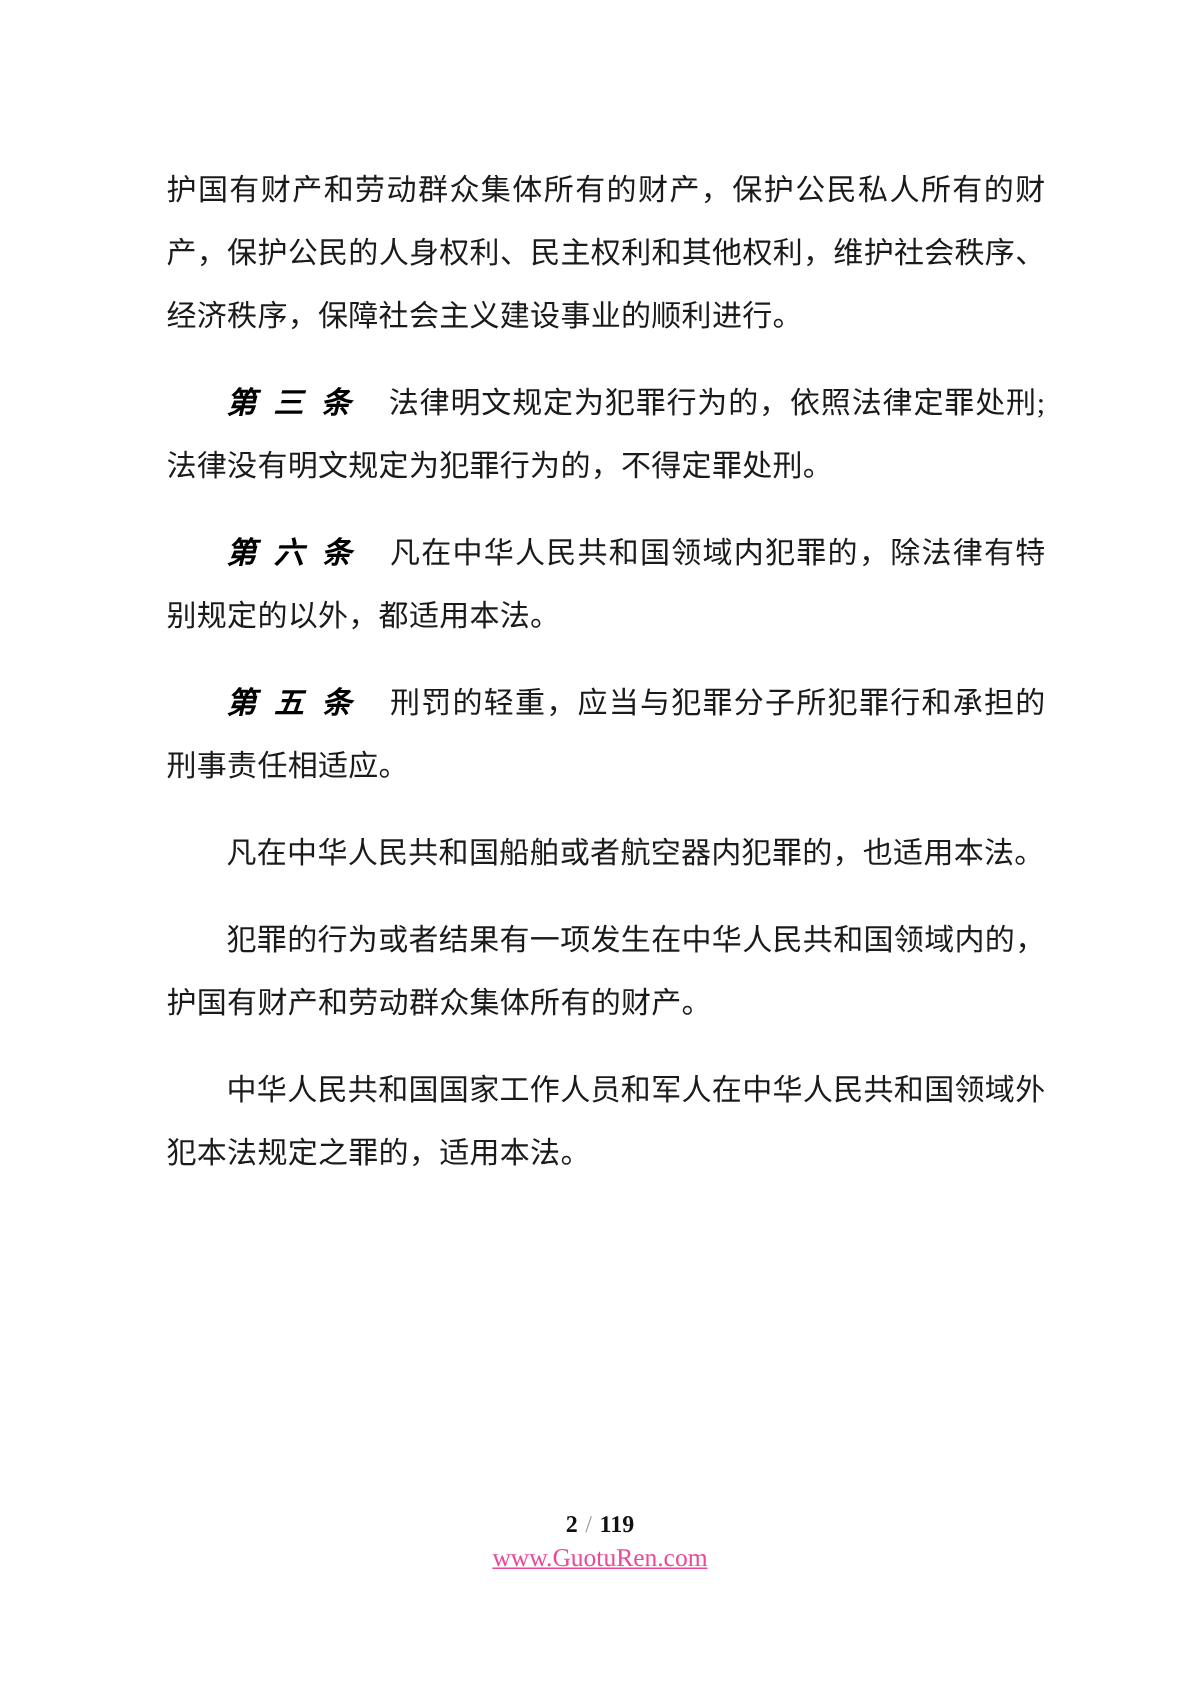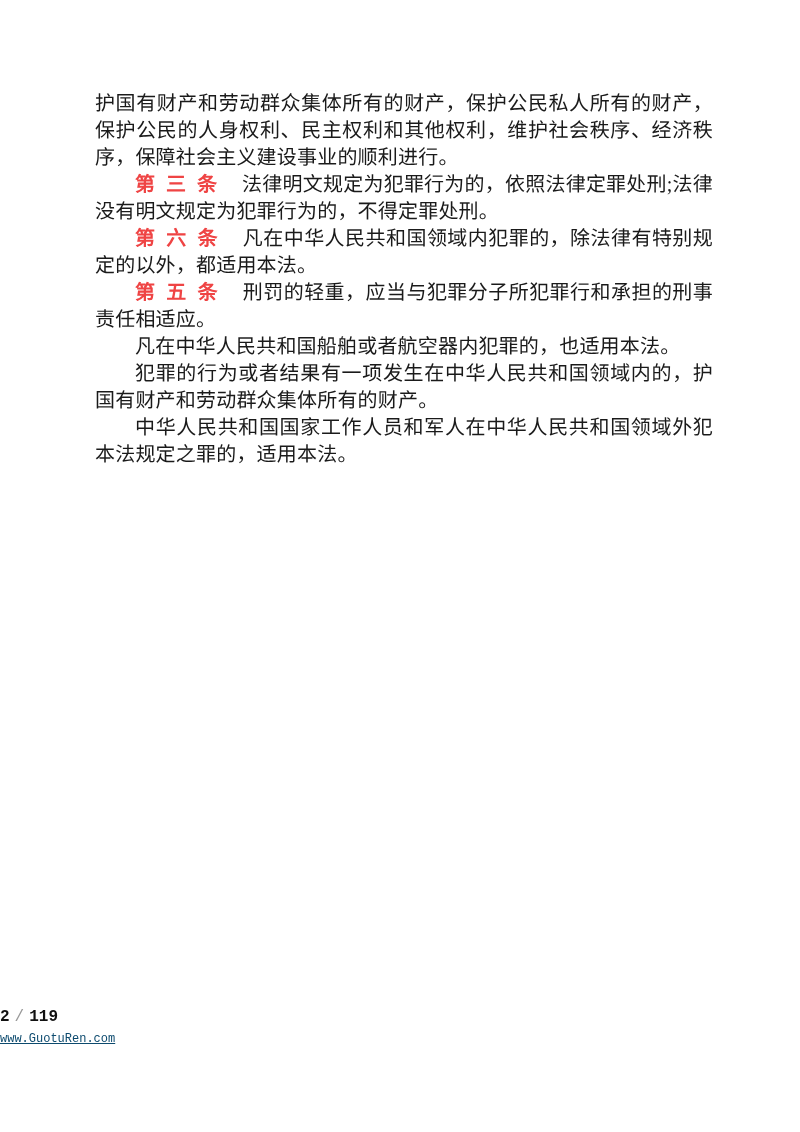--- a/index.html
+++ b/index.html
@@ -19,64 +19,65 @@
     inset: 0;
     background: #ffffff;
   }
   .content {
     position: absolute;
     top: 90px;
     left: 95px;
     width: 618px;
   }
   p.para {
-    margin: 0;
+    margin: 16px;
     padding: 0;
     font-size: 20px;
-    line-height: 27px;
+    line-height: 42px;
     letter-spacing: 0.2px;
     color: #1a1a1a;
     text-align: justify;
     text-justify: inter-ideograph;
   }
   p.para.indent {
     text-indent: 2em;
   }
   .article-no {
     font-family: "Liberation Sans", "DejaVu Sans", sans-serif;
     font-weight: 700;
     letter-spacing: 11px;
     margin-right: 14px;
-    color: #ef4444;
+    color: #000000;
+    font-style: italic;
   }
   .footer {
     position: absolute;
     top: 1006px;
     left: 0;
     right: 0;
-    text-align: left;
-    font-family: Liberation Mono, monospace;
+    text-align: center;
+    font-family: Liberation Serif, serif;
   }
   .pagenum {
     font-size: 16px;
     line-height: 22px;
     font-weight: 700;
     color: #111111;
   }
   .pagenum .sep {
     font-weight: 400;
     color: #999999;
     padding: 0 5px;
   }
   .site-link {
     display: inline-block;
     margin-top: 1px;
-    font-size: 12px;
+    font-size: 17px;
     line-height: 20px;
-    color: #0c4a6e;
+    color: #ec4899;
     text-decoration: underline;
   }
 </style>
 </head>
 <body>
 
 <div class="page">
   <div class="content" id="paragraphs">
       <p class="para">护国有财产和劳动群众集体所有的财产，保护公民私人所有的财产，保护公民的人身权利、民主权利和其他权利，维护社会秩序、经济秩序，保障社会主义建设事业的顺利进行。</p>
       <p class="para indent"><span class="article-no">第三条</span>法律明文规定为犯罪行为的，依照法律定罪处刑;法律没有明文规定为犯罪行为的，不得定罪处刑。</p>

